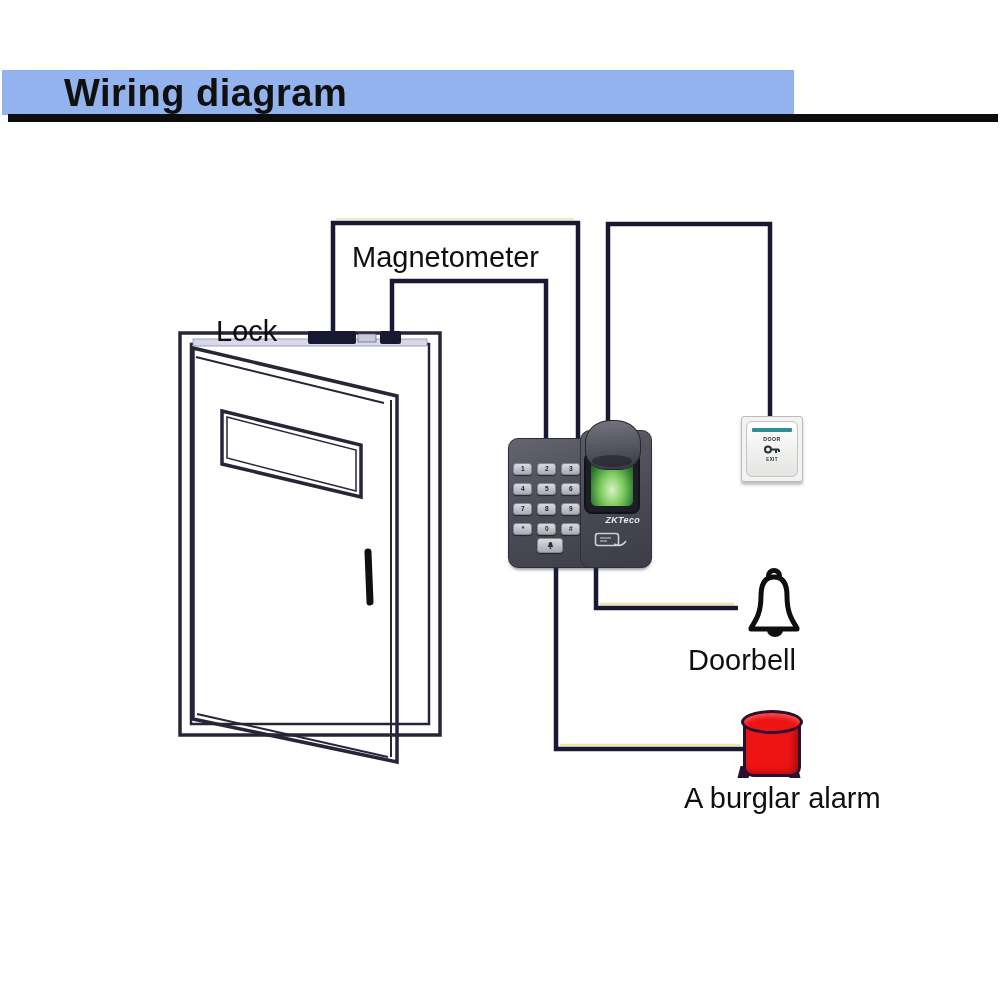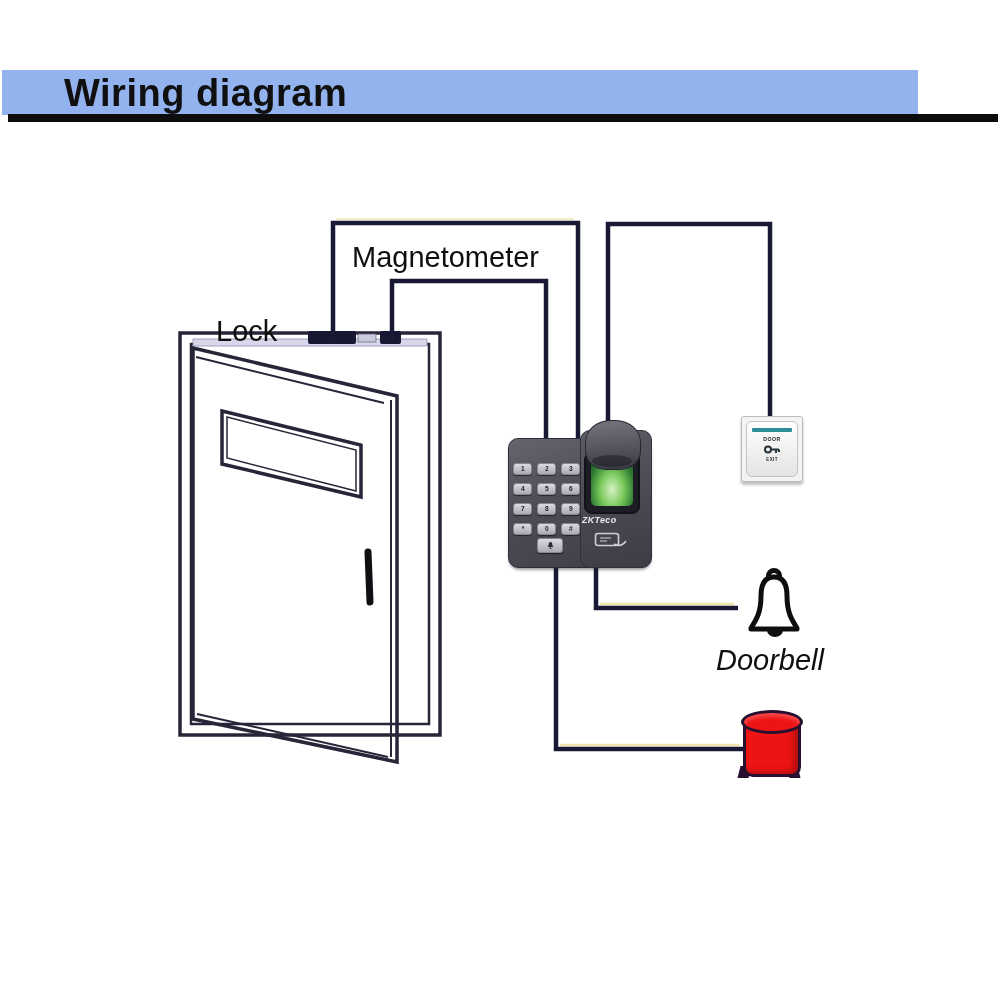--- a/index.html
+++ b/index.html
@@ -4,21 +4,21 @@
 <style>
   :root{
     --banner-bg:#93b3ee; --underline:#0d0d0d; --wire:#191935; --wire-highlight:#eee6a8;
     --door-line:#262638; --alarm-red:#ee1414; --alarm-outline:#2a1030;
     --fp-green-light:#d6f2c4; --fp-green-dark:#2f7c33; --switch-stripe:#2e8f99;
     --device-body:#4c4c57;
   }
   html,body{margin:0;padding:0;background:#ffffff;}
   .canvas{position:relative;width:1000px;height:1000px;background:#ffffff;overflow:hidden;
     font-family:"Liberation Sans",sans-serif;color:#111;}
-  .banner{position:absolute;left:2px;top:70px;width:916px;height:45px;background:var(--banner-bg);}
+  .banner{position:absolute;left:2px;top:70px;width:792px;height:45px;background:var(--banner-bg);}
   .banner .title{position:absolute;left:62px;top:0;line-height:46px;font-size:38px;font-weight:bold;color:#101010;letter-spacing:.5px;}
   .banner-underline{position:absolute;left:8px;top:114px;width:990px;height:8px;background:var(--underline);}
   .diagram-svg{position:absolute;left:0;top:0;width:1000px;height:1000px;}
   .door-stroke{fill:none;stroke:var(--door-line);}
   .wire{fill:none;stroke:var(--wire);stroke-width:4.5;}
   .wire-hl{fill:none;stroke:var(--wire-highlight);}
   .lbl{position:absolute;font-size:29px;color:#0f0f0f;white-space:nowrap;}
 
   
   .keypad{position:absolute;left:506px;top:420px;width:146px;height:148px;}
@@ -36,21 +36,21 @@
   .fp-glow{position:absolute;left:5px;top:6px;right:5px;bottom:6px;border-radius:5px;
     background:radial-gradient(ellipse at 50% 65%,var(--fp-green-light) 0%,#7cc95e 40%,var(--fp-green-dark) 75%,#1c4a24 100%);}
   .kp-keys{position:absolute;left:7px;top:43px;display:grid;grid-template-columns:repeat(3,17px);
     grid-auto-rows:10px;column-gap:7px;row-gap:10px;}
   .key{width:17px;height:10px;border-radius:3px;background:linear-gradient(#dadae0,#aaaab4);
     border:1px solid #87878f;box-shadow:0 1px 1px rgba(10,10,15,.6);display:flex;align-items:center;justify-content:center;}
   .key span{font-size:10px;font-weight:bold;color:#24242c;transform:scale(.66);line-height:1;}
   .key-bell{position:absolute;left:31px;top:118px;width:24px;height:13px;border-radius:3px;
     background:linear-gradient(#dadae0,#aaaab4);border:1px solid #87878f;box-shadow:0 1px 1px rgba(10,10,15,.6);
     display:flex;align-items:center;justify-content:center;}
-  .zk-brand{position:absolute;left:76px;top:95px;width:58px;text-align:left;font-size:9px;
+  .zk-brand{position:absolute;left:76px;top:95px;width:58px;text-align:right;font-size:9px;
     font-style:italic;font-weight:bold;color:#e9e9f0;letter-spacing:.3px;}
   .card-icon{position:absolute;left:88px;top:112px;}
 
   
   .outswitch{position:absolute;left:741px;top:416px;width:62px;height:66px;}
   .os-plate{position:absolute;inset:0;background:#f3f3f1;border:1px solid #bcbcbc;border-radius:3px;
     box-shadow:0 3px 3px rgba(110,110,125,.45);}
   .os-panel{position:absolute;inset:5px;background:linear-gradient(#ffffff,#e4e4e2);
     border:1px solid #c4c4c8;border-radius:6px;display:flex;flex-direction:column;align-items:center;}
   .os-stripe{margin-top:6px;width:40px;height:4px;background:var(--switch-stripe);border-radius:1px;}
@@ -109,21 +109,22 @@
       <polyline class="wire" points="608,436 608,224 770,224 770,420"></polyline>
       <line class="wire-hl" x1="600" y1="604" x2="734" y2="604" stroke-width="2.5"></line>
       <polyline class="wire" points="596,558 596,608 738,608"></polyline>
       <line class="wire-hl" x1="560" y1="745" x2="740" y2="745" stroke-width="2.5"></line>
       <polyline class="wire" points="556,558 556,749 745,749"></polyline>
     </g>
   </svg>
 
   <div class="lbl" style="left:216px;top:291px;margin-top:24px;">Lock</div>
   <div class="lbl" style="left:352px;top:241px;">Magnetometer</div>
-  <div class="lbl" style="left:716px;top:644px;font-style:italic;">Doorbell</div>
+  <div class="lbl" style="left:688px;top:644px;">Doorbell</div>
+  <div class="lbl" style="left:684px;top:782px;">A burglar alarm</div>
 
   <div class="keypad">
     <div class="kp-body"></div>
     <div class="kp-panel"></div>
     <div class="fp-window">
       <div class="fp-glow"></div>
     </div>
     <div class="fp-cover"></div>
     <div class="kp-keys">
       <div class="key">

